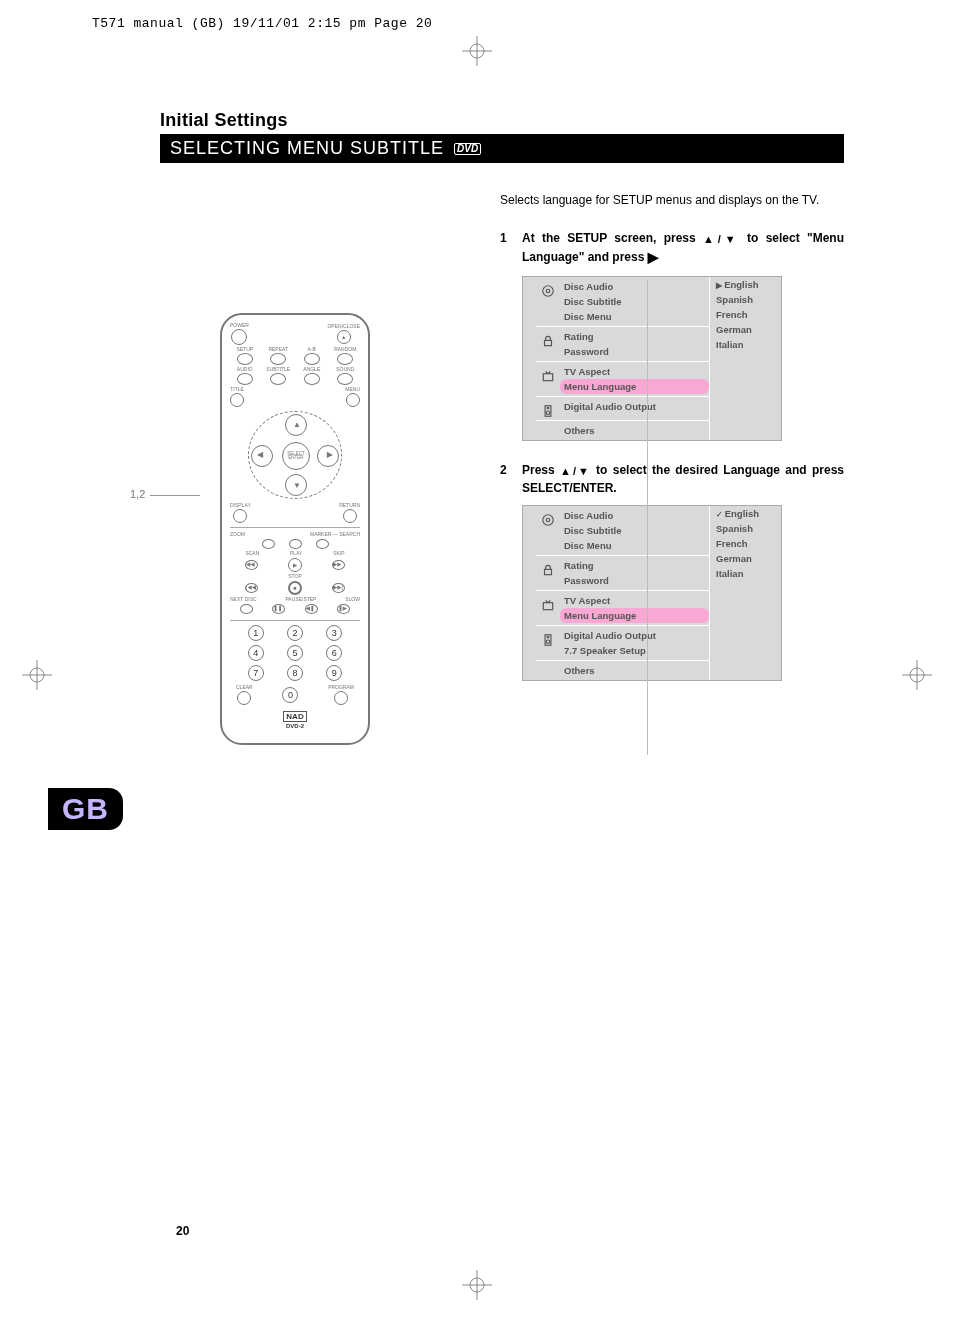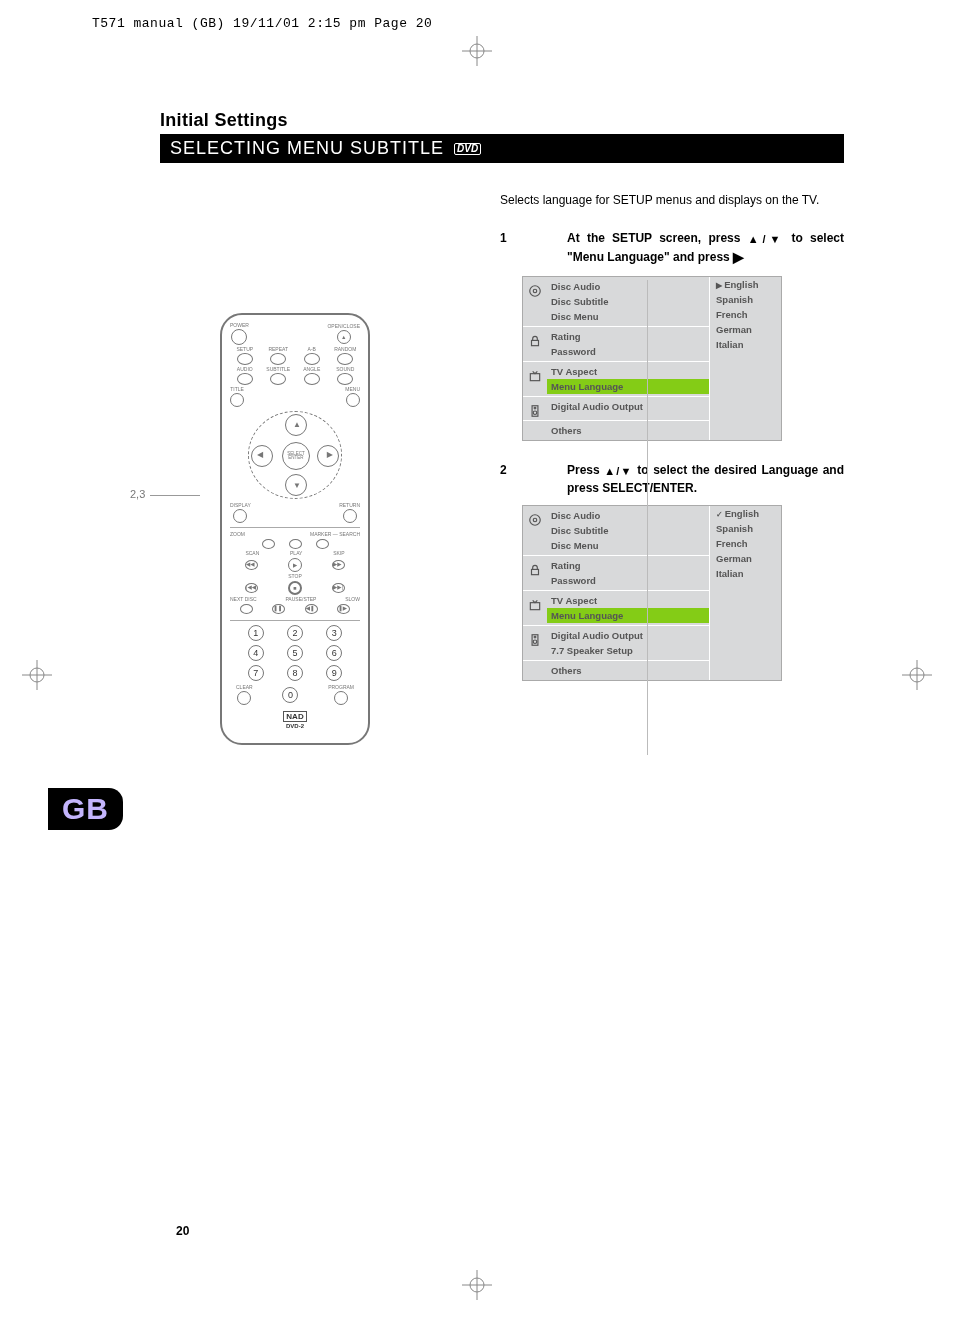--- a/index.html
+++ b/index.html
@@ -81,21 +81,21 @@
   }
   .intro { font-size:12px; margin-bottom:22px; }
   .step {
     font-size:12px;
     line-height:1.5;
     margin-bottom:8px;
     display:flex;
     gap:10px;
   }
   .step-num { font-weight:bold; min-width:12px; }
-  .step-body { flex:1; text-align:justify;margin-left:45px; }
+  .step-body { flex:1; text-align:justify; }
   .step-body b { font-weight:bold; }
   .arrow { font-size:11px; vertical-align:middle; }
   .menu-box {
     width: 260px;
     margin: 6px 0 20px 22px;
     border: 1px solid #aaa;
     background: #d8d9da;
     font-size: 9.5px;
     font-weight: bold;
     color: #555;
@@ -109,29 +109,29 @@
   .menu-box .group:last-child { border-bottom: none; }
   .menu-box .icon-col {
     width: 24px;
     display:flex;
     align-items:center;
     justify-content:center;
     padding-top:5px;
   }
   .menu-box .items-col { flex:1; }
   .menu-box .row { padding: 2px 4px; display:flex; }
-  .menu-box .row.hl { background:#84cc16; }
+  .menu-box .row.hl { background:#f9a8d4;border-radius:6px; }
   .menu-box .opts {
     width: 72px;
     border-left:1px solid #fff;
     padding: 0 2px;
   }
   .menu-box .opts .row { padding:2px 4px; display:block; }
   .menu-box .opts .mark { margin-right:2px; font-size:8px; }
-  .menu-box .content { display:flex; }
+  .menu-box .content { display:flex;padding-left:13px; }
   .menu-box .leftcol { flex:1; }
   .icon-svg { width:14px; height:14px; }
   
   .remote-wrap { position:relative; display:flex; align-items:flex-start; }
   .ref-label { font-size:11px; color:#777; position:absolute; left:-30px; top:175px; }
   .ref-line { position:absolute; left:-10px; top:182px; width:50px; height:1px; background:#999; }
   .remote {
     width: 150px;
     margin-left: 60px;
     border: 2px solid #777;
@@ -244,21 +244,21 @@
     <span>SELECTING MENU SUBTITLE</span>
     <span class="dvd-badge">DVD</span>
   </div>
 
   <div class="vert-divider"></div>
 
   <div class="columns">
 
     <div class="col-left">
       <div class="remote-wrap">
-        <span class="ref-label">2,3</span>
+        <span class="ref-label">1,2</span>
         <span class="ref-line"></span>
         <div class="remote">
           <div class="r-row">
             <div class="r-col">
                 <div class="r-lbl">POWER</div>
                 <div class="r-btn-big"></div>
               </div>
             <div class="r-col">
                 <div class="r-lbl">OPEN/CLOSE</div>
                 <div class="r-btn-sm" style="display:flex;align-items:center;justify-content:center">▲</div>

